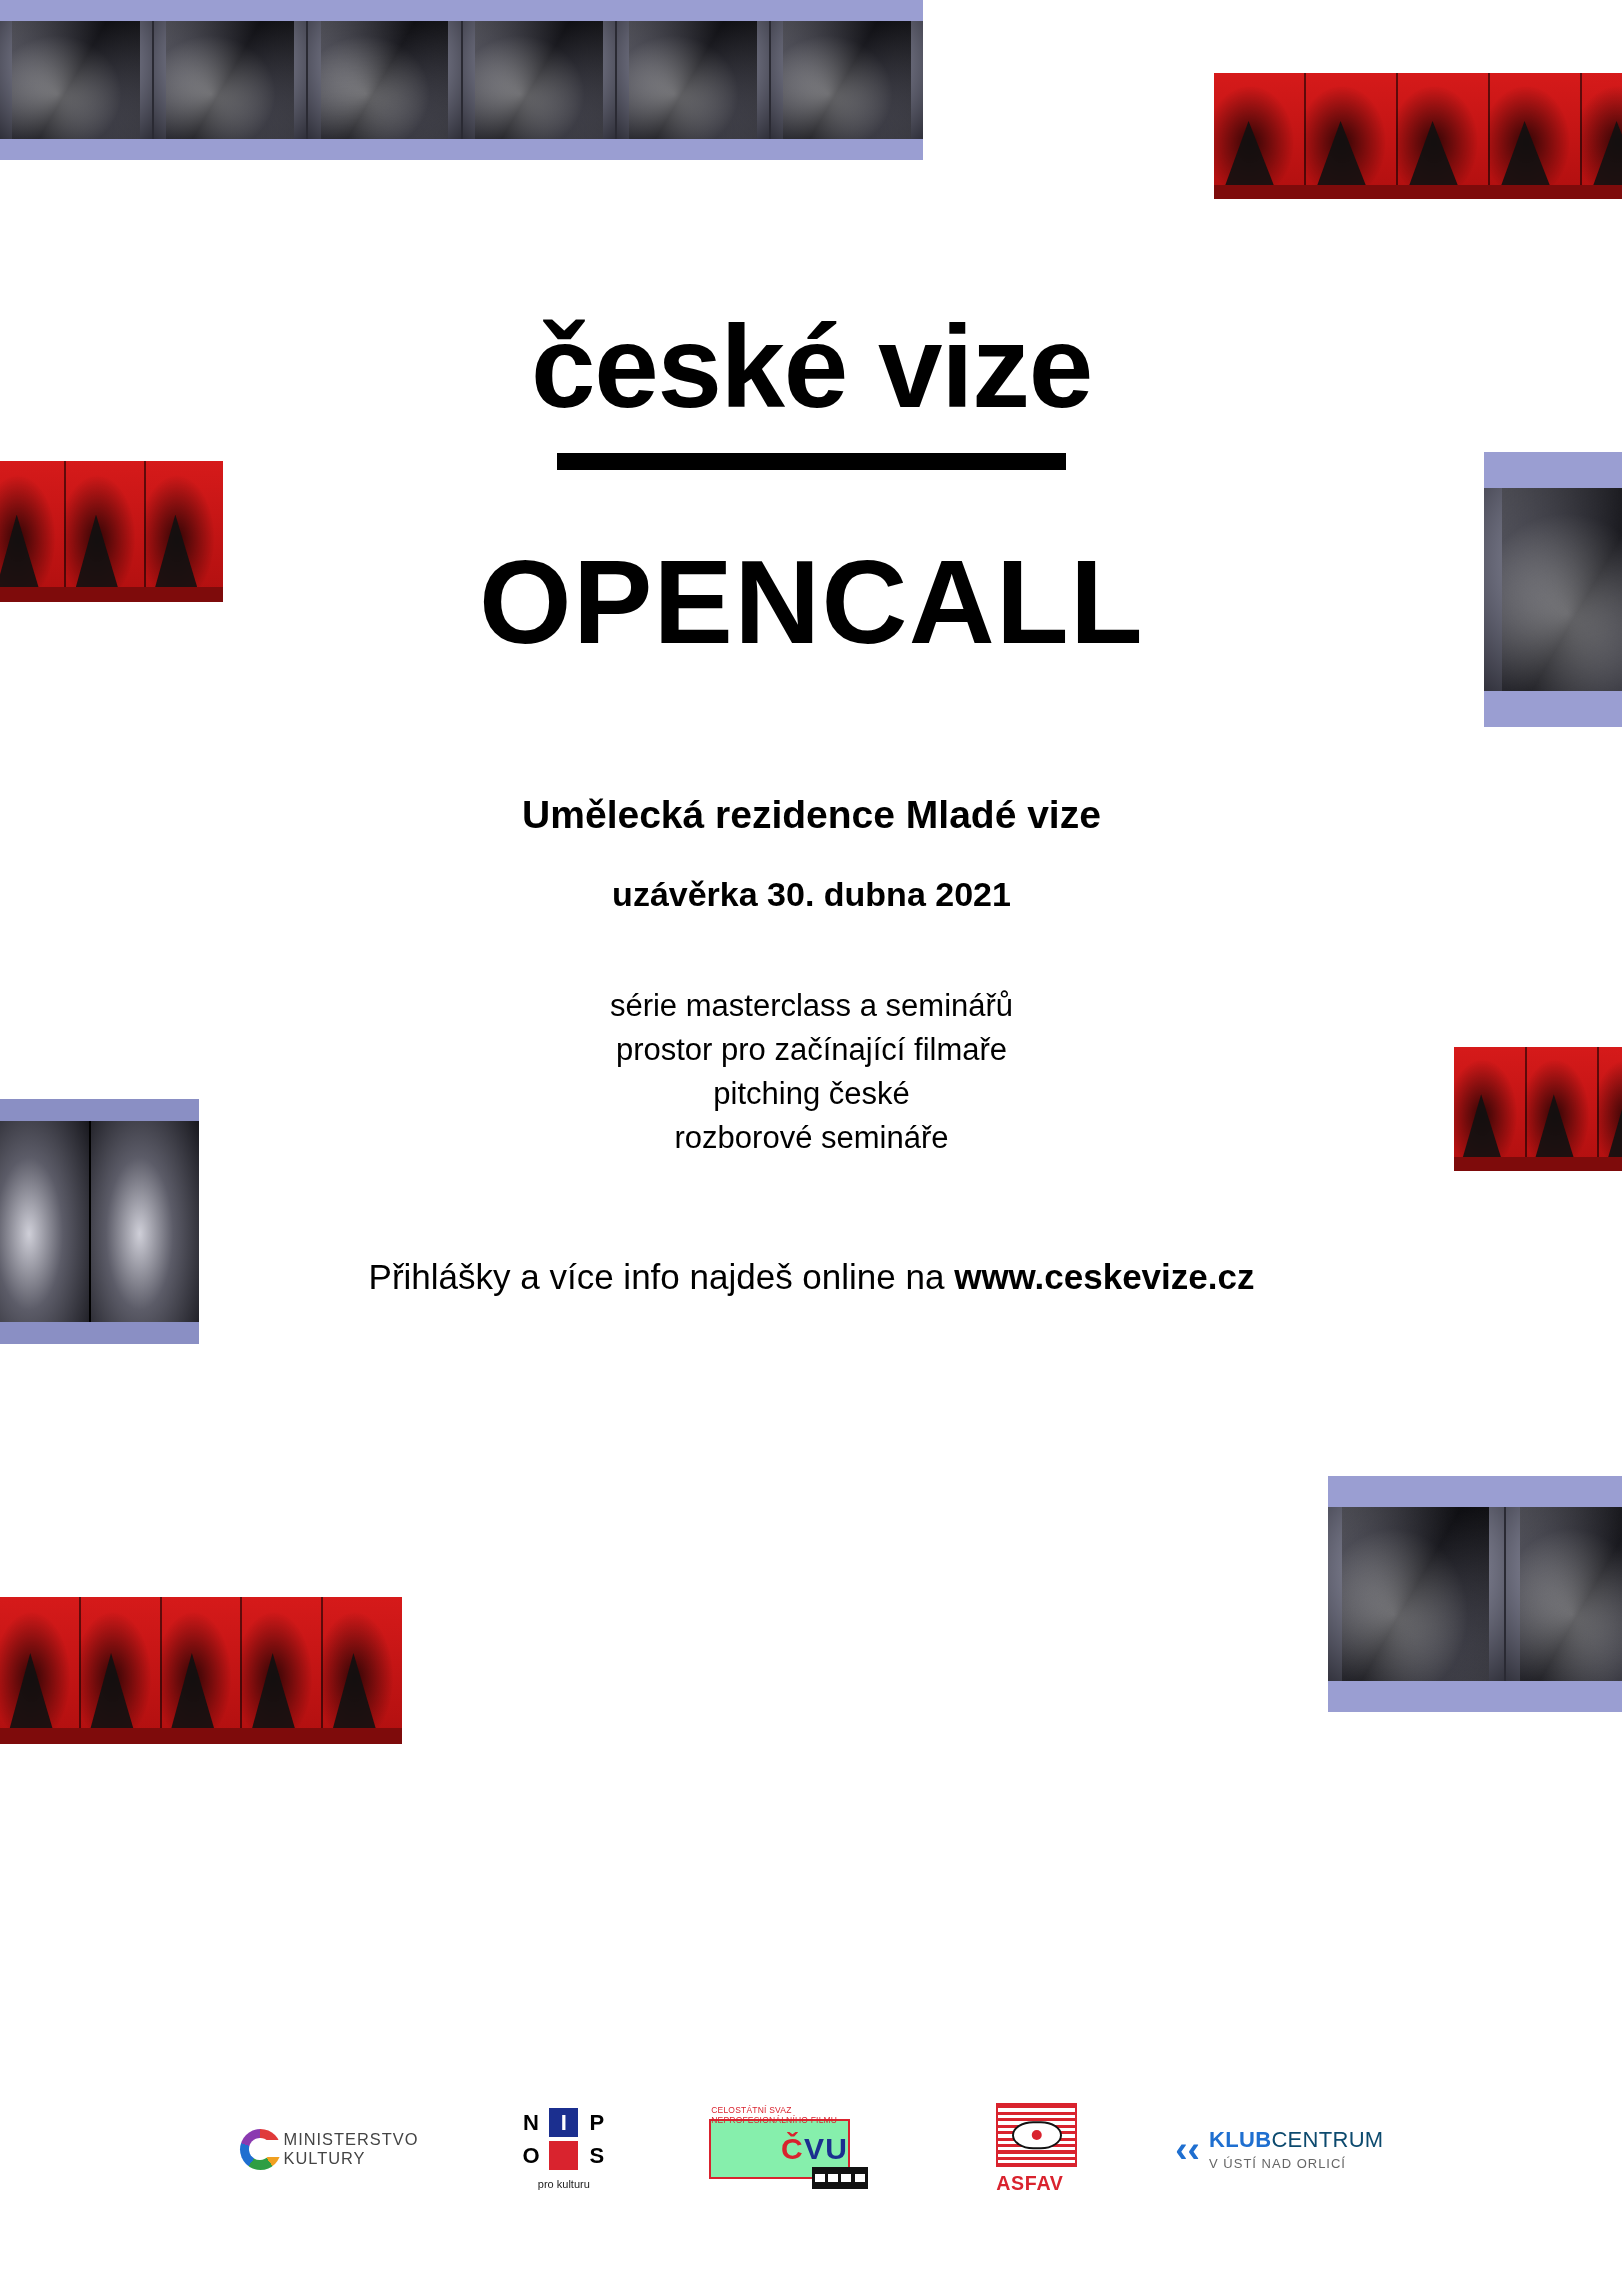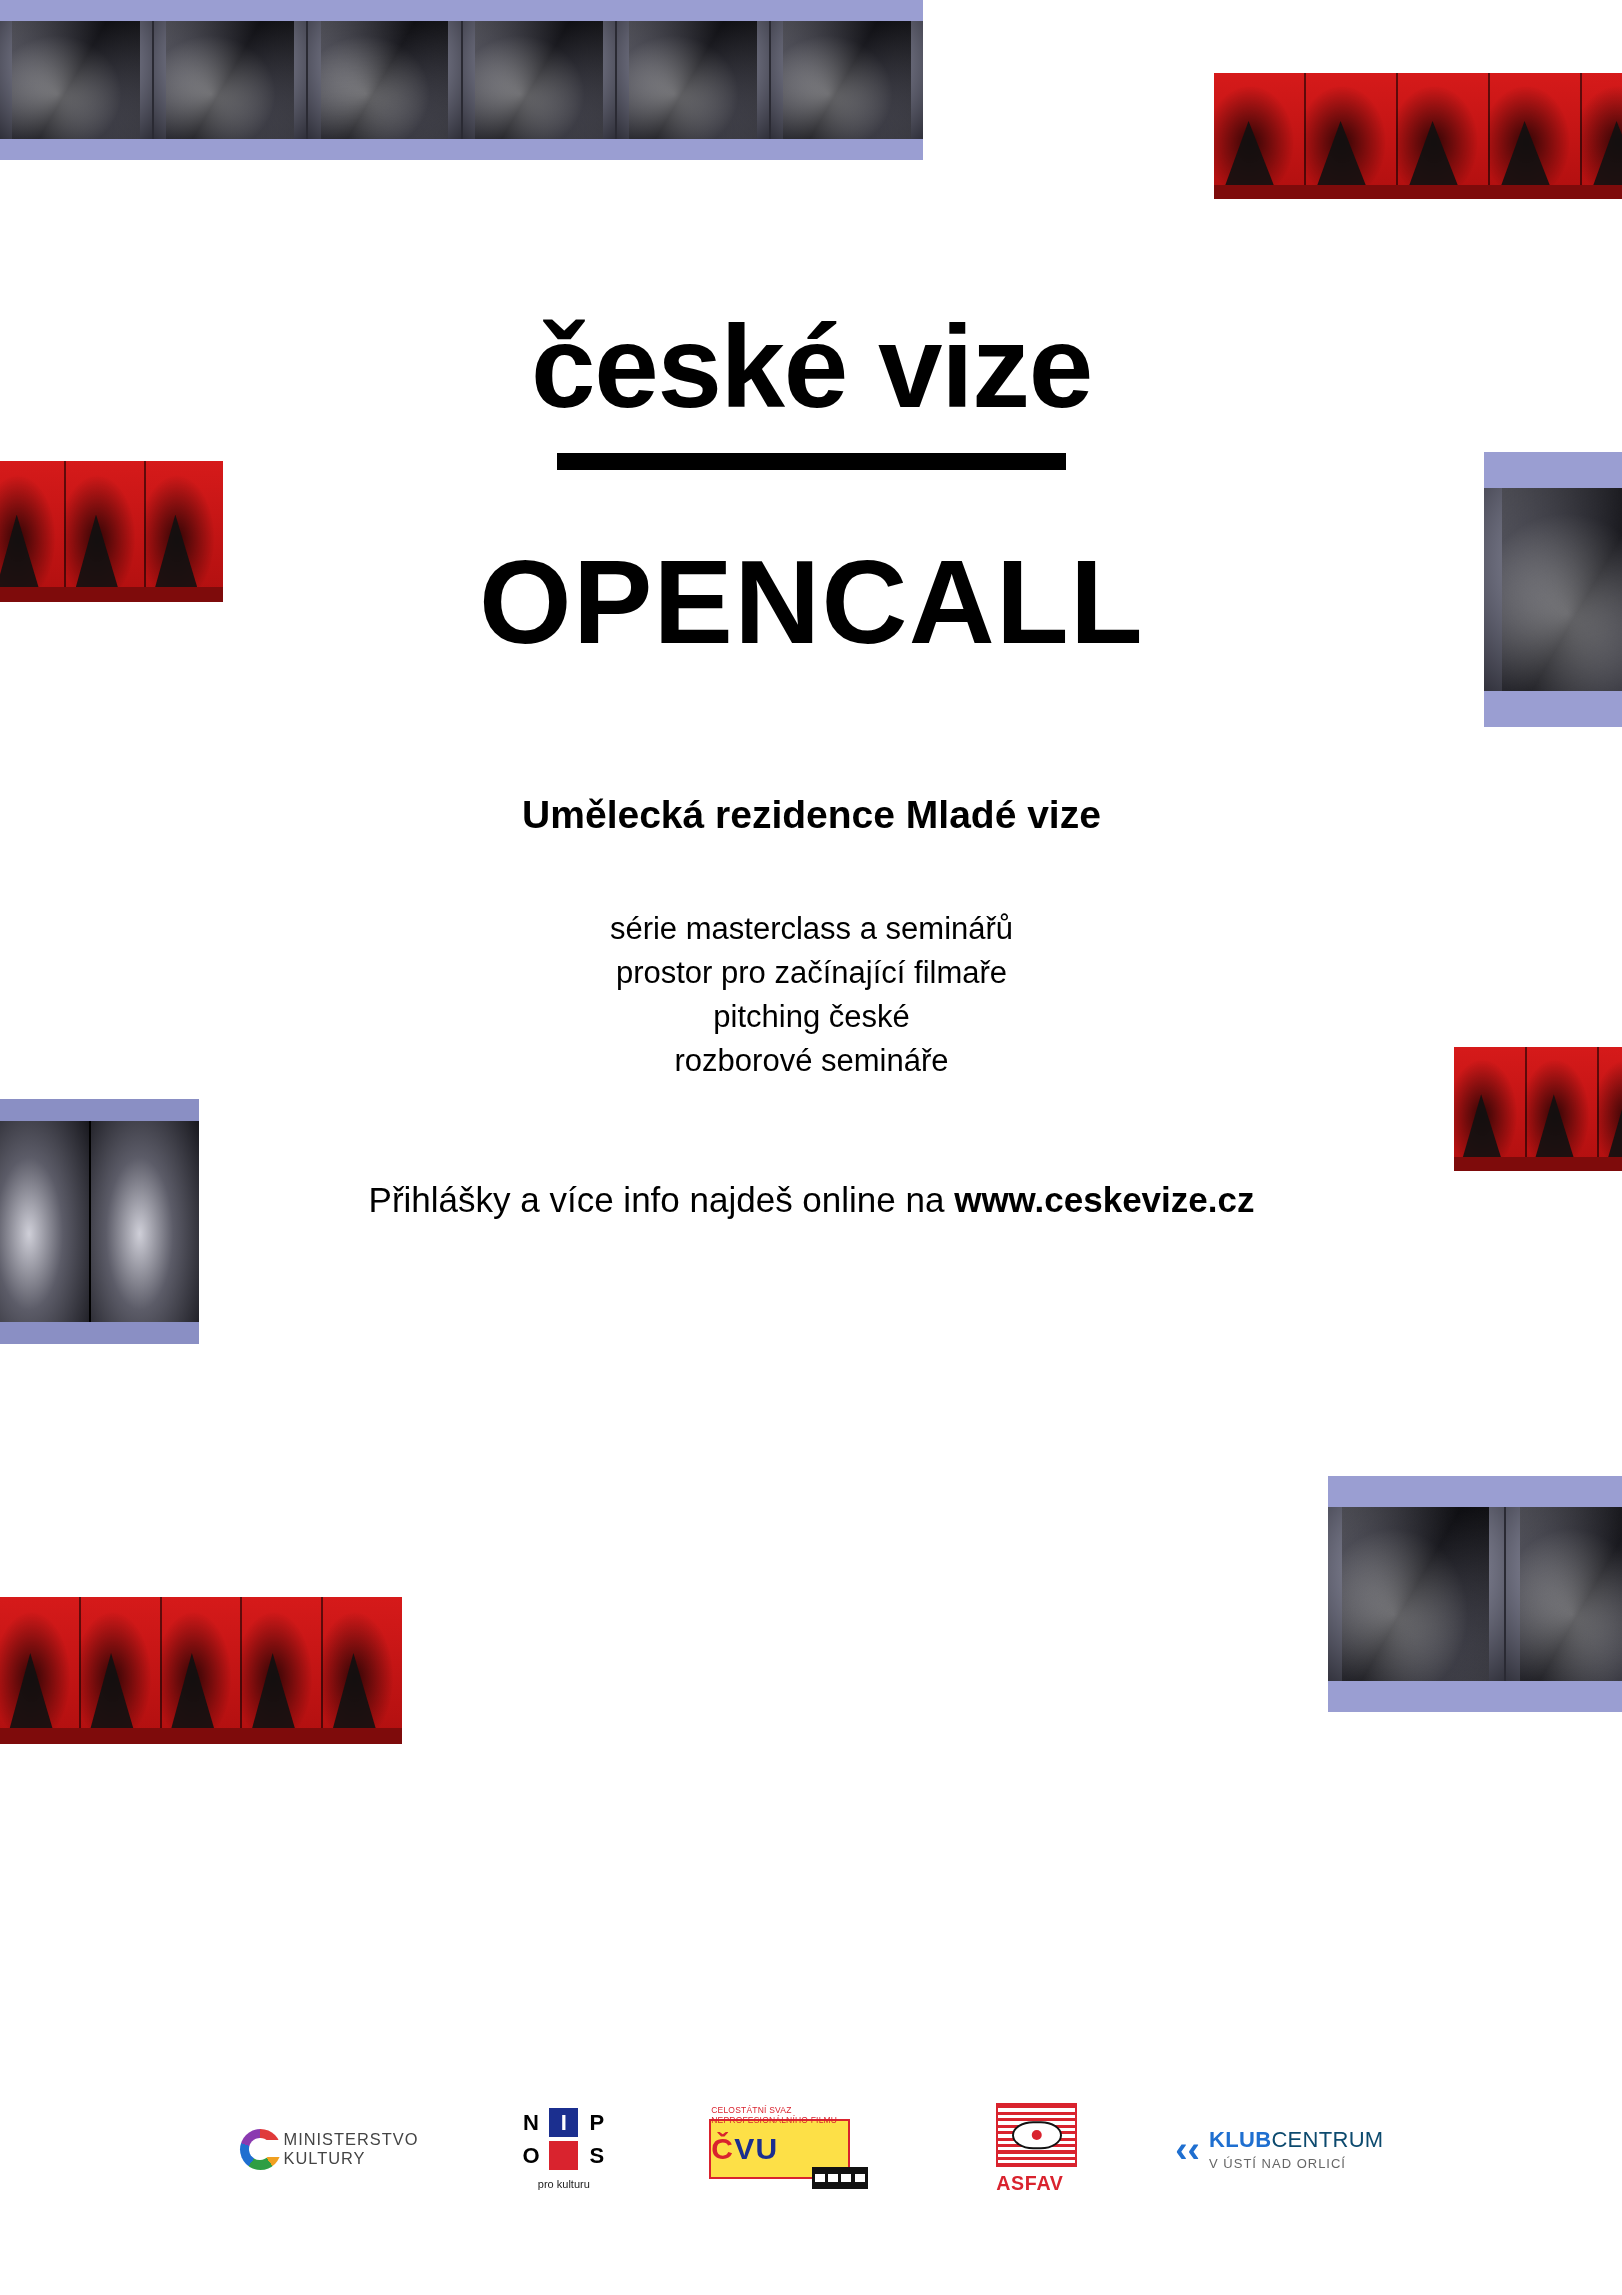--- a/index.html
+++ b/index.html
@@ -235,23 +235,23 @@
     display: flex; align-items: center; justify-content: center;
   }
   .nipos-grid .sq-blue { background: #1b2f8f; color: #fff; }
   .nipos-grid .sq-red  { background: #d9232e; color: #fff; }
   .nipos-sub { margin-top: 7.9px; font-size: 11px; color: #222; }
 
   
   .logo-cvu {
     width: 137px; height: 56px;
     border: 2.6px solid #d9232e;
-    display: flex; align-items: center; justify-content: flex-start;
+    display: flex; align-items: center; justify-content: flex-end;
     position: relative;
-    background: #fde047;
+    background: #86efac;
   }
   .cvu-top {
     position: absolute;
     top: -15.7px; left: 0; right: 0;
     font-size: 8.5px; color: #d9232e; letter-spacing: 0.2px;
   }
   .cvu-text { font-size: 30px; font-weight: 700; color: #1b2f8f; letter-spacing: 1.3px; }
   .cvu-text .c { color: #d9232e; }
   .cvu-film {
     position: absolute;
@@ -395,20 +395,21 @@
   <div class="title-block">
     <div class="title">české vize</div>
     <div class="title-rule"></div>
   </div>
 
   <div class="opencall">OPENCALL</div>
 
 
   <div class="section" id="section-residence">
     <div class="sec-title">Umělecká rezidence Mladé vize</div>
+    <div class="sec-sub" id="residence-deadline">uzávěrka 30. dubna 2021</div>
     <div class="sec-lines" id="residence-details">
       <div>série masterclass a seminářů</div>
       <div>prostor pro začínající filmaře</div>
       <div>pitching české</div>
       <div>rozborové semináře</div>
     </div>
   </div>
 
   <div class="footer-note">
     <span>Přihlášky a více info najdeš online na </span><b>www.ceskevize.cz</b>

